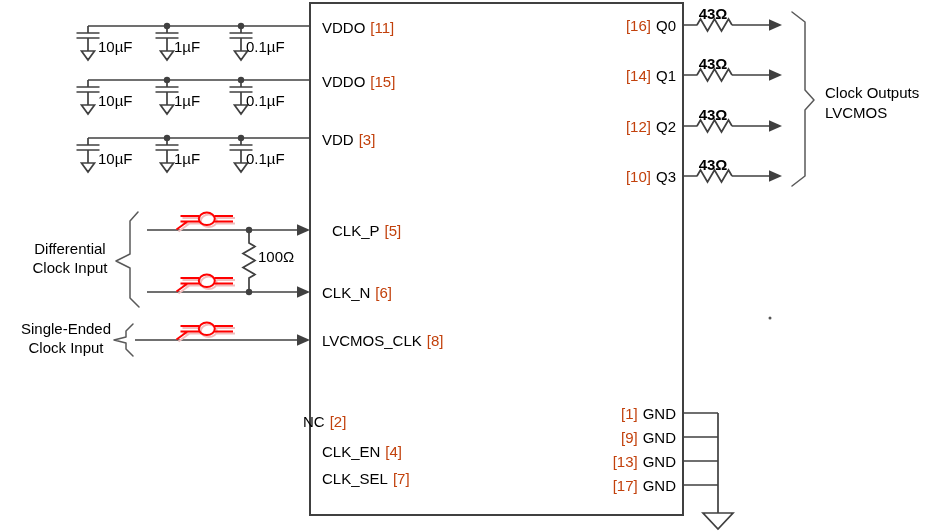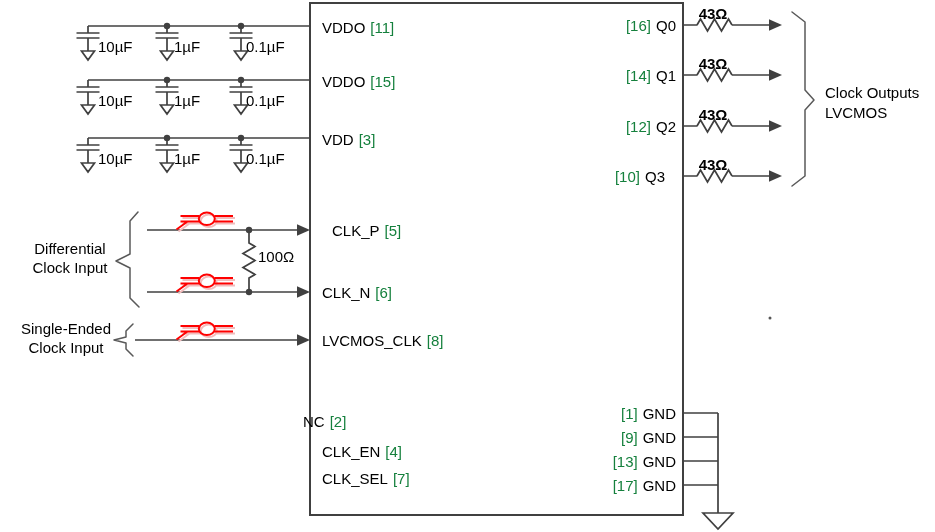--- a/index.html
+++ b/index.html
@@ -8,21 +8,21 @@
     width:935px;height:532px;
     background:#ffffff;
     font-family:"Liberation Sans", sans-serif;
     overflow:hidden;
   }
   .gfx{position:absolute;left:0;top:0;}
   .lbl{position:absolute;font-size:15px;color:#000;white-space:nowrap;}
   .vcenter{transform:translateY(-50%);}
   .ccenter{transform:translate(-50%,-50%);font-weight:bold;}
   .right-align{}
-  .num{color:#15803d;}
+  .num{color:#c2410c;}
   .gap-l{margin-left:5px;}
   .block-label{position:absolute;font-size:15px;line-height:19px;color:#000;text-align:center;}
   .block-label.left-align{text-align:left;line-height:20px;}
   .src-shadow{filter:drop-shadow(2px 2px 0px #f2bcbc);}
 </style>
 </head>
 <body>
 
 <div class="canvas">
 
@@ -116,21 +116,21 @@
   <div class="lbl vcenter" style="left:332px;top:230px"><span>CLK_P</span><span class="num gap-l">[5]</span></div>
   <div class="lbl vcenter" style="left:322px;top:292px"><span>CLK_N</span><span class="num gap-l">[6]</span></div>
   <div class="lbl vcenter" style="left:322px;top:340px"><span>LVCMOS_CLK</span><span class="num gap-l">[8]</span></div>
   <div class="lbl vcenter" style="left:303px;top:421px"><span>NC</span><span class="num gap-l">[2]</span></div>
   <div class="lbl vcenter" style="left:322px;top:451px"><span>CLK_EN</span><span class="num gap-l">[4]</span></div>
   <div class="lbl vcenter" style="left:322px;top:478px"><span>CLK_SEL</span><span class="num gap-l">[7]</span></div>
 
   <div class="lbl vcenter right-align" style="right:259px;top:25px"><span class="num">[16]</span><span class="gap-l">Q0</span></div>
   <div class="lbl vcenter right-align" style="right:259px;top:75px"><span class="num">[14]</span><span class="gap-l">Q1</span></div>
   <div class="lbl vcenter right-align" style="right:259px;top:126px"><span class="num">[12]</span><span class="gap-l">Q2</span></div>
-  <div class="lbl vcenter right-align" style="right:270px;top:176px"><span class="num">[10]</span><span class="gap-l">Q3</span></div>
+  <div class="lbl vcenter right-align" style="right:259px;top:176px"><span class="num">[10]</span><span class="gap-l">Q3</span></div>
 
   <div class="lbl ccenter" style="left:713px;top:13px">43Ω</div>
   <div class="lbl ccenter" style="left:713px;top:63px">43Ω</div>
   <div class="lbl ccenter" style="left:713px;top:114px">43Ω</div>
   <div class="lbl ccenter" style="left:713px;top:164px">43Ω</div>
 
   <div class="lbl vcenter" style="left:258px;top:256px">100Ω</div>
 
   <div class="lbl vcenter right-align" style="right:259px;top:413px"><span class="num">[1]</span><span class="gap-l">GND</span></div>
   <div class="lbl vcenter right-align" style="right:259px;top:437px"><span class="num">[9]</span><span class="gap-l">GND</span></div>

